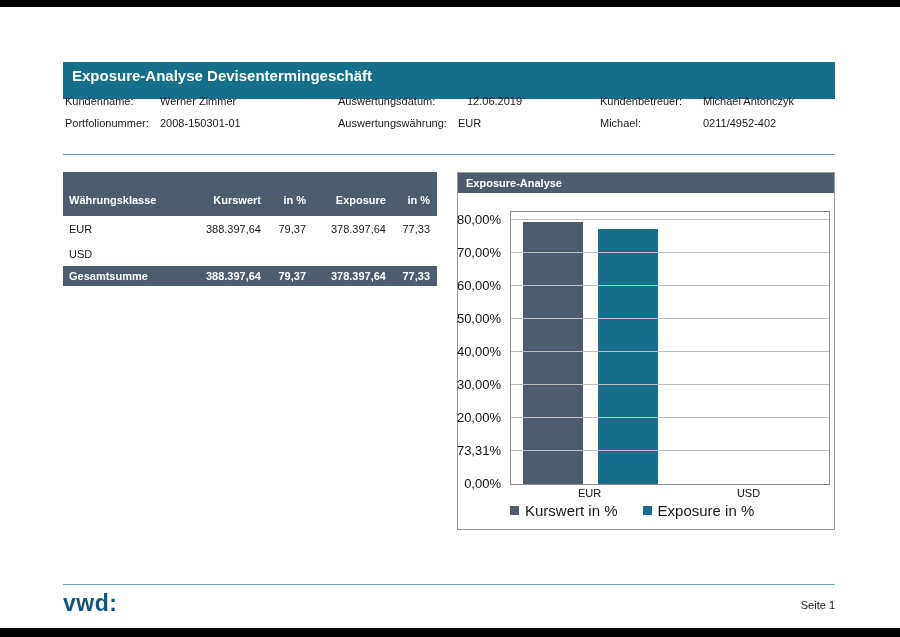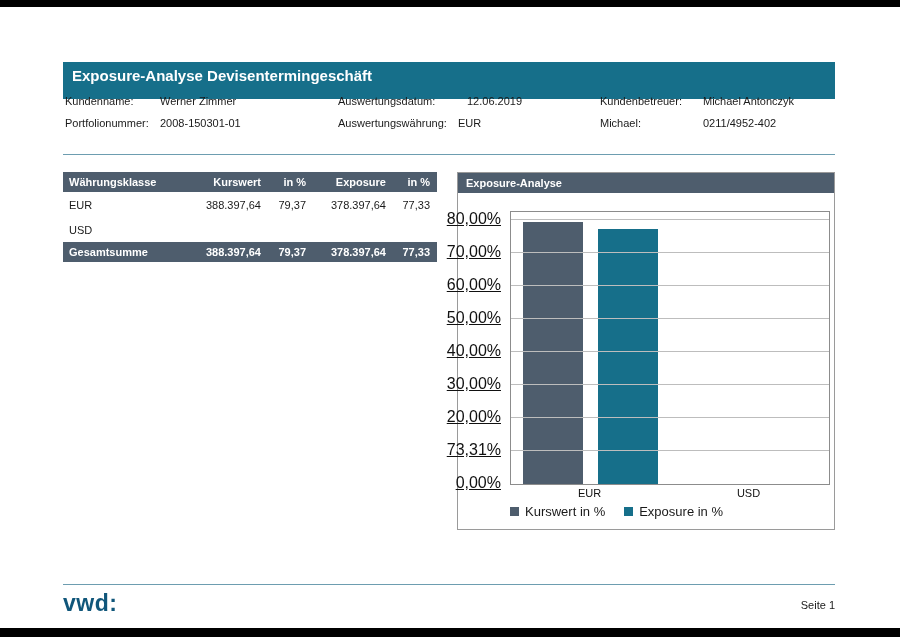--- a/index.html
+++ b/index.html
@@ -23,49 +23,49 @@
   .divider.d1 { top:154px; }
   .divider.d2 { top:584px; }
 
   
   .tbl-wrap { position:absolute; left:63px; top:172px; width:374px; }
   table.exposure { border-collapse:collapse; table-layout:fixed; width:374px; font-size:11px; }
   table.exposure col.c0 { width:115px; } table.exposure col.c1 { width:90px; }
   table.exposure col.c2 { width:45px; } table.exposure col.c3 { width:80px; }
   table.exposure col.c4 { width:44px; }
   table.exposure th {
-    background:var(--table-header,#4e5d6d); color:#fff; font-weight:bold; height:20px;
-    text-align:right; padding:0 7px 0 0; white-space:nowrap;
+    background:var(--table-header,#4e5d6d); color:#fff; font-weight:bold; height:32px;
+    text-align:right; padding:12px 7px 0 0; white-space:nowrap;
   }
   table.exposure th:first-child { text-align:left; padding-left:6px; }
   table.exposure td { height:25px; text-align:right; padding:0 7px 0 0; background:#fff; white-space:nowrap; }
   table.exposure td:first-child { text-align:left; padding-left:6px; }
   table.exposure tr.total td {
     background:var(--table-header,#4e5d6d); color:#fff; font-weight:bold; height:20px;margin-top:17px;
   }
 
   
   .chart-panel {
     position:absolute; left:457px; top:172px; width:378px; height:358px;
     border:1px solid #9a9a9a; background:#fff; box-sizing:border-box;
   }
   .chart-header {
     height:20px; background:var(--table-header,#4e5d6d); color:#fff;
     font-size:11px; font-weight:bold; line-height:20px; padding-left:8px;
   }
   .y-axis { position:absolute; left:0; top:38px; width:48px; height:272px; }
-  .ytick { position:absolute; right:5px; transform:translateY(50%); font-size:16px; color:#111; white-space:nowrap;text-decoration:underline; }
+  .ytick { position:absolute; right:5px; transform:translateY(50%); font-size:13px; color:#111; white-space:nowrap; }
   .plot { position:absolute; left:52px; top:38px; width:318px; height:272px; border:1px solid #8c8c8c; background:#fff; }
   .gridline { position:absolute; left:0; right:0; height:1px; background:#bdbdbd; }
   .bars-row { position:absolute; left:0; right:0; top:0; bottom:0; display:flex; }
   .bar-group { flex:1; display:flex; align-items:flex-end; justify-content:center; gap:15px; }
   .bar { width:60px; }
   .x-axis { position:absolute; left:52px; top:314px; width:318px; display:flex; }
   .xtick { flex:1; text-align:center; font-size:11px; color:#111; }
-  .legend { position:absolute; left:52px; bottom:10px; display:flex; gap:19px; font-size:13px; }
+  .legend { position:absolute; left:52px; bottom:10px; display:flex; gap:25px; font-size:15px; }
   .legend-item { display:flex; align-items:center; gap:6px; }
   .swatch { width:9px; height:9px; display:inline-block; }
 
   
   .logo { position:absolute; left:63px; top:590px; font-size:23px; font-weight:bold; color:var(--logo,#10567a); letter-spacing:0.5px; }
   .page-num { position:absolute; right:65px; top:599px; font-size:11px; }
 </style>
 </head>
 <body>
 

